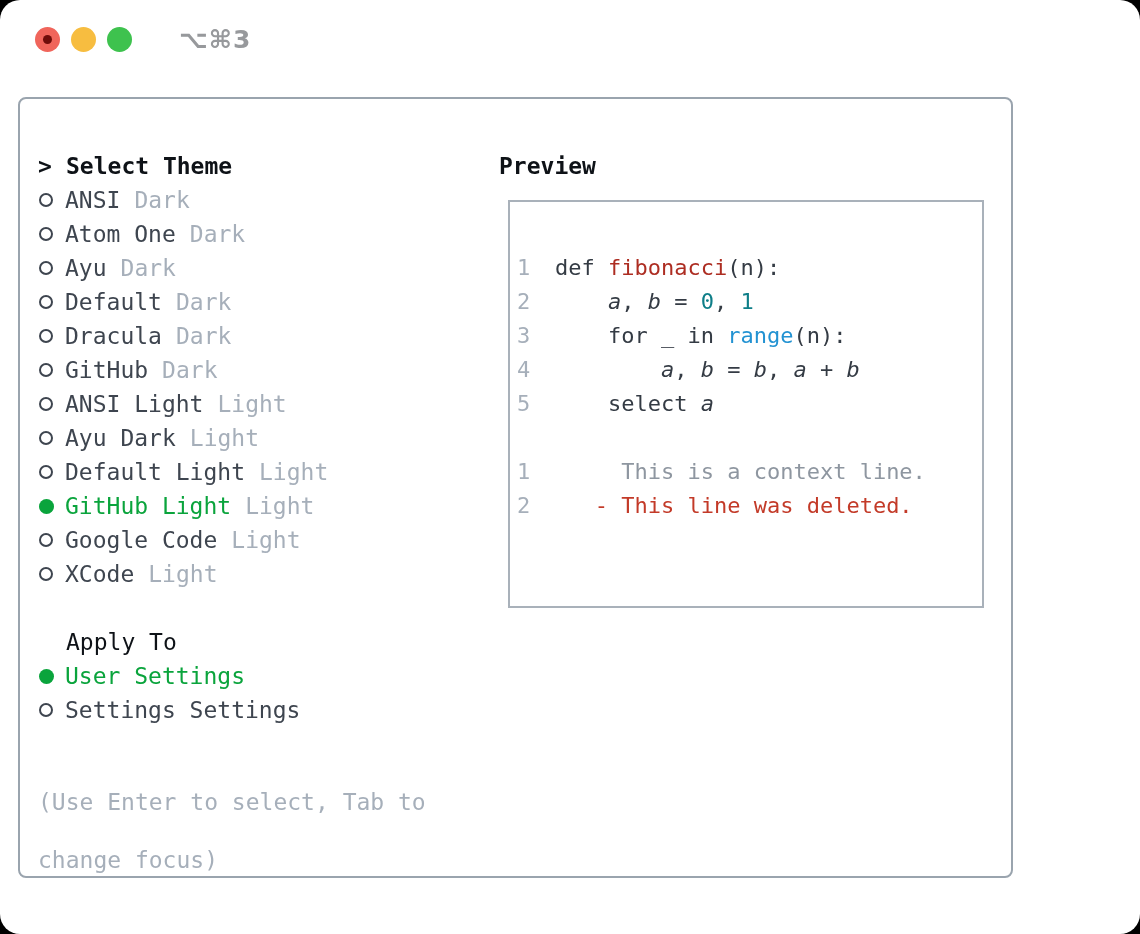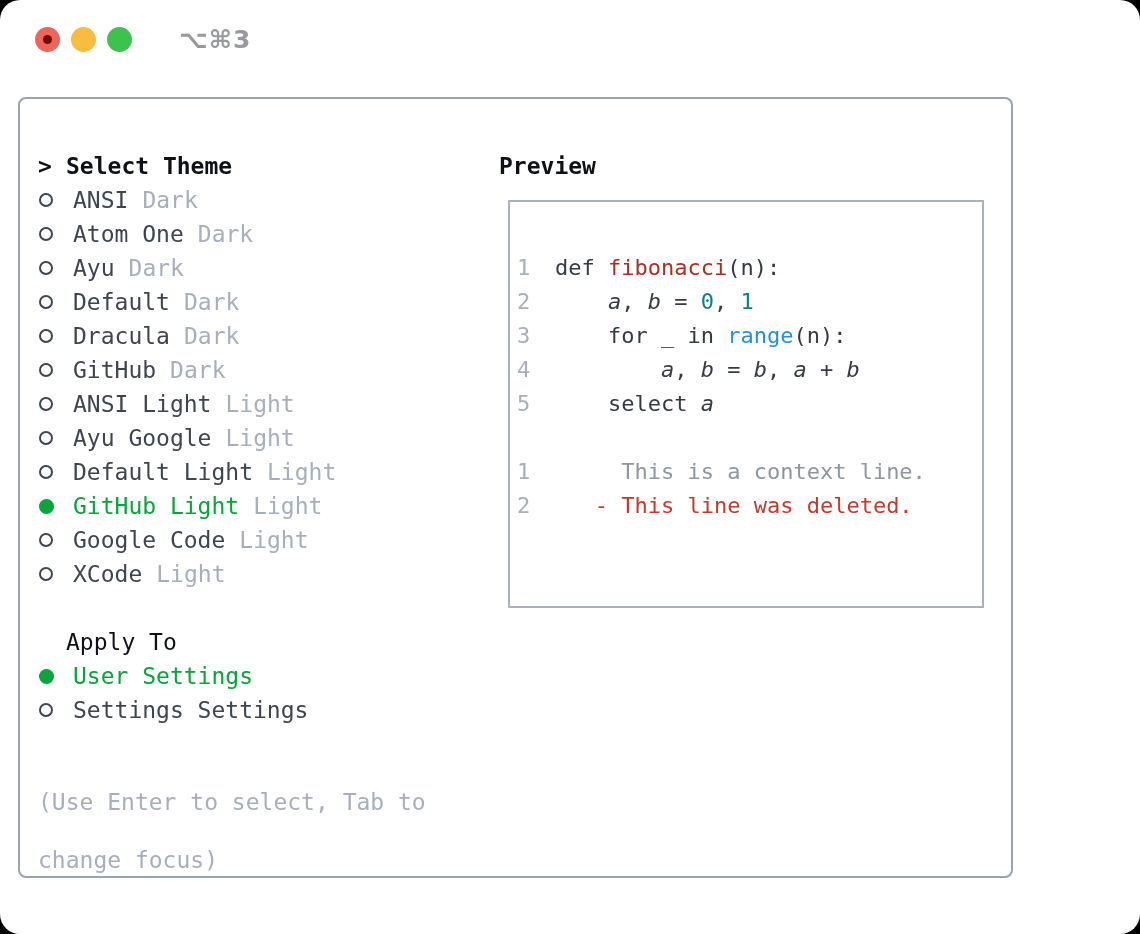--- a/index.html
+++ b/index.html
@@ -19,21 +19,21 @@
   .panel{position:absolute;left:18px;top:97px;width:995px;height:781px;box-sizing:border-box;
          border:2px solid var(--c-border-outer,#9aa4ae);border-radius:8px;background:#fff;}
 
   
   .left-col{position:absolute;left:18px;top:50px;}
   .row{height:34px;display:flex;align-items:center;font-size:23px;white-space:pre;}
   .header-row{font-weight:bold;color:var(--c-header,#0e1217);}
   .prompt{display:inline-block;width:28px;}
   .radio{box-sizing:border-box;width:14px;height:14px;border:2px solid var(--c-primary,#3e454f);border-radius:50%;margin:0 12px 0 1px;flex:none;}
   .radio.on{width:15px;height:15px;border:none;background:var(--c-green,#0aa43c);margin:0 11px 0 1px;}
-  .tname{color:var(--c-primary,#3e454f);margin-left:8px;}
+  .tname{color:var(--c-primary,#3e454f);}
   .item.sel .tname{color:var(--c-green,#0aa43c);}
   .tvar{color:var(--c-muted,#a6afba);margin-left:14px;}
   .apply-header{margin-left:28px;color:var(--c-header,#0e1217);}
   .hint{color:var(--c-muted,#a6afba);margin-top:24px;}
 
   
   .preview-header{position:absolute;left:479px;top:50px;height:34px;line-height:34px;
                   font-size:23px;font-weight:bold;color:var(--c-header,#0e1217);}
   .preview-box{position:absolute;left:488px;top:101px;width:476px;height:408px;box-sizing:border-box;
                border:2px solid var(--c-border-preview,#a9b1ba);background:#fff;padding:49px 0 0 7px;overflow:hidden;}
@@ -71,21 +71,21 @@
       </div>
 
       <div id="theme-list">
           <div class="row item"><span class="radio"></span><span class="tname">ANSI</span><span class="tvar">Dark</span></div>
           <div class="row item"><span class="radio"></span><span class="tname">Atom One</span><span class="tvar">Dark</span></div>
           <div class="row item"><span class="radio"></span><span class="tname">Ayu</span><span class="tvar">Dark</span></div>
           <div class="row item"><span class="radio"></span><span class="tname">Default</span><span class="tvar">Dark</span></div>
           <div class="row item"><span class="radio"></span><span class="tname">Dracula</span><span class="tvar">Dark</span></div>
           <div class="row item"><span class="radio"></span><span class="tname">GitHub</span><span class="tvar">Dark</span></div>
           <div class="row item"><span class="radio"></span><span class="tname">ANSI Light</span><span class="tvar">Light</span></div>
-          <div class="row item"><span class="radio"></span><span class="tname">Ayu Google</span><span class="tvar">Light</span></div>
+          <div class="row item"><span class="radio"></span><span class="tname">Ayu Dark</span><span class="tvar">Light</span></div>
           <div class="row item"><span class="radio"></span><span class="tname">Default Light</span><span class="tvar">Light</span></div>
           <div class="row item sel"><span class="radio on"></span><span class="tname">GitHub Light</span><span class="tvar">Light</span></div>
           <div class="row item"><span class="radio"></span><span class="tname">Google Code</span><span class="tvar">Light</span></div>
           <div class="row item"><span class="radio"></span><span class="tname">XCode</span><span class="tvar">Light</span></div>
         </div>
 
       <div class="row"></div>
       <div class="row apply-header">Apply To</div>
 
       <div id="apply-list">

